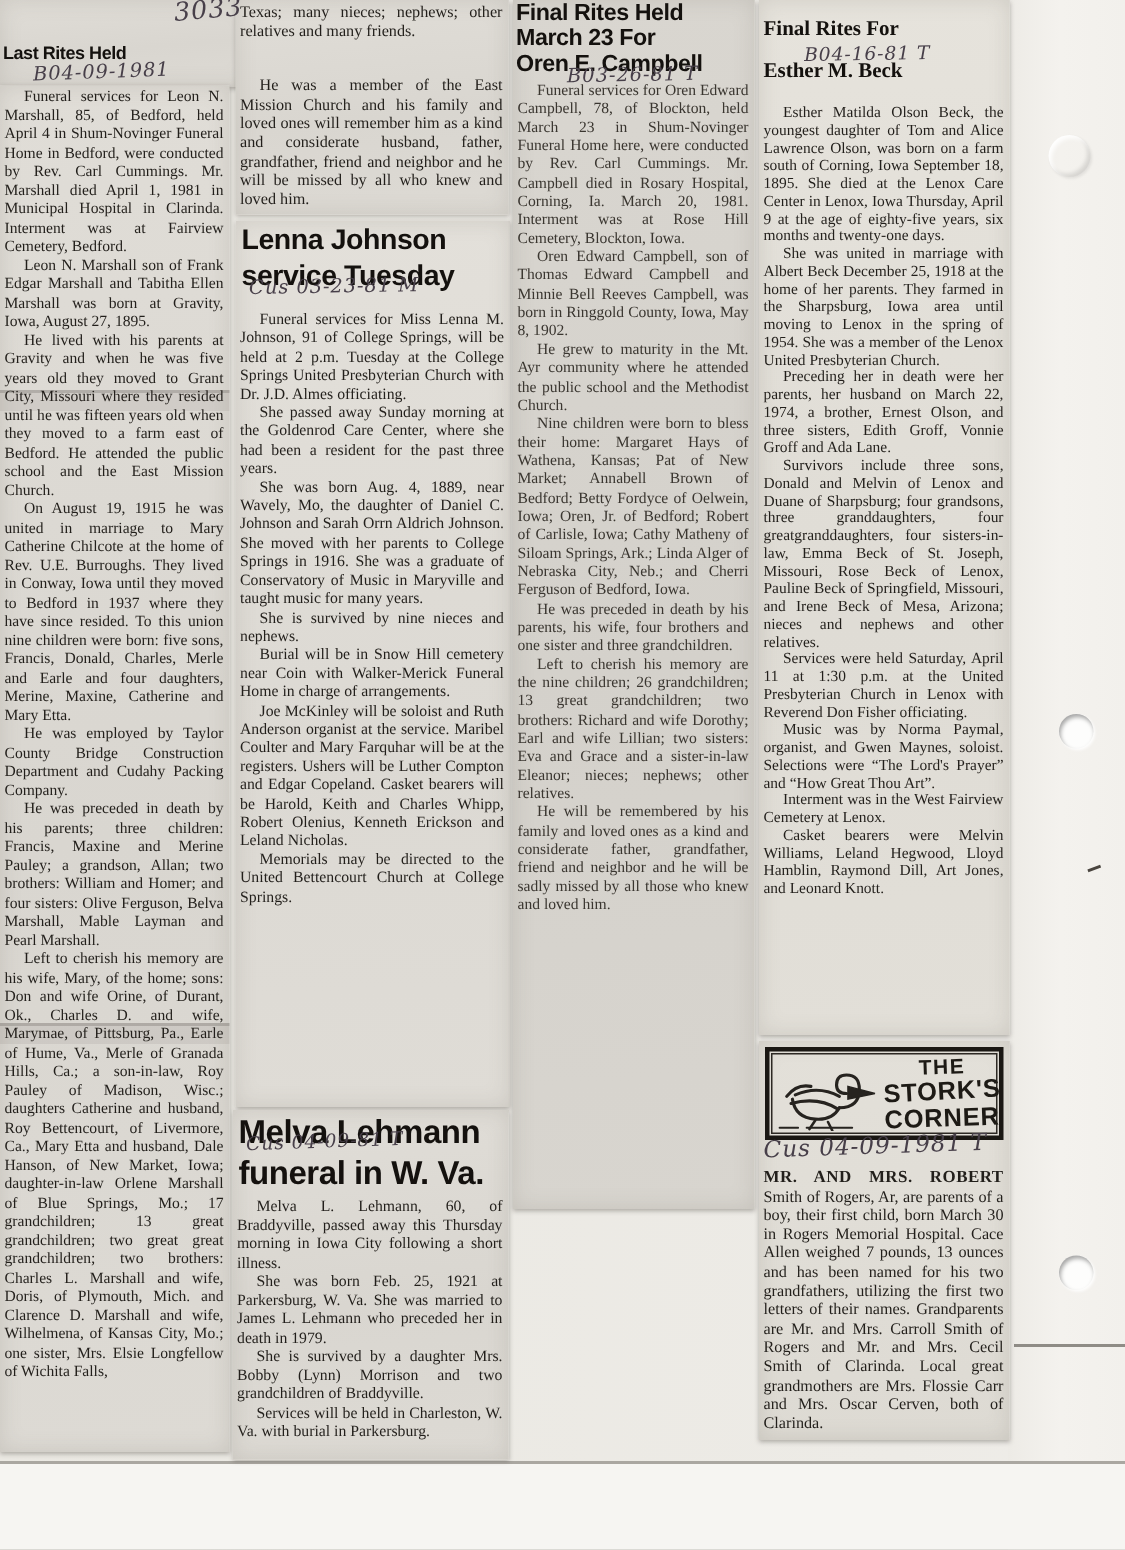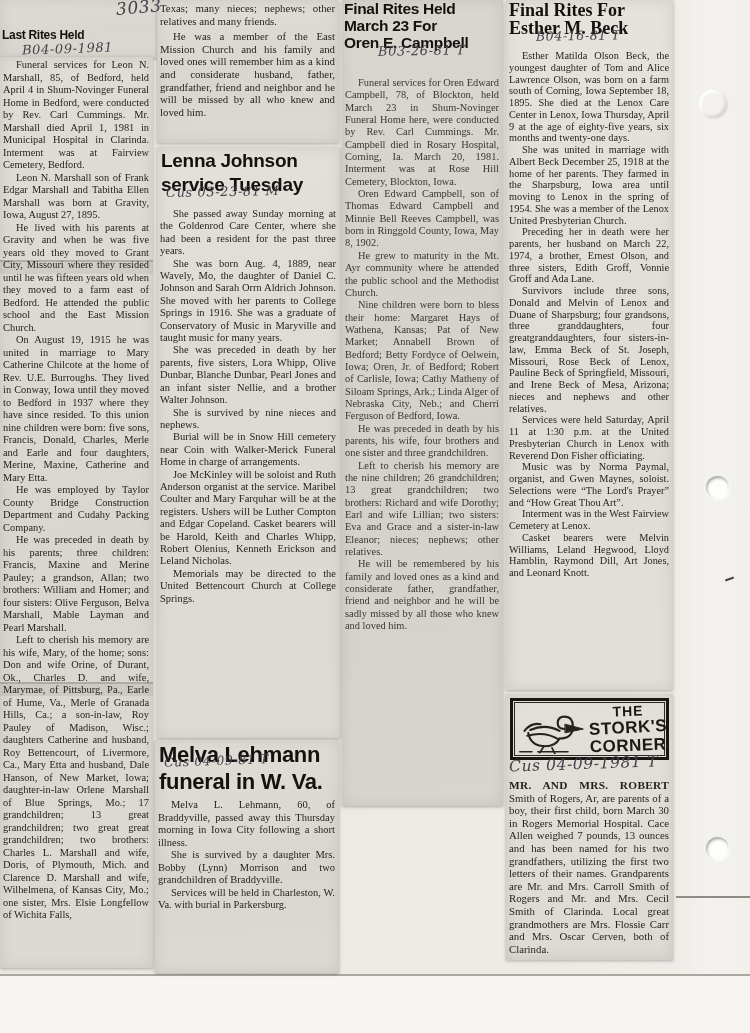--- a/index.html
+++ b/index.html
@@ -35,43 +35,43 @@
   
   .clip-marshall-head { left:0; top:0; width:167px; height:57px; padding-top:1px; }
   .clip-marshall-head .hl-sans { font-size:12px; line-height:16px; padding-left:2px;margin-top:26px; }
   .clip-marshall-body { left:0; top:57px; width:153px; height:911px; }
   .crease { position:absolute; width:153px; height:12px; background:rgba(40,35,28,0.07); border-top:2px solid rgba(40,35,28,0.18); }
   .crease-1 { left:0; top:260px; } .crease-2 { left:0; top:682px; }
 
   
   .clip-cont { left:157px; top:0; width:182px; height:143px; }
   .clip-cont .news { font-size:10.8px; line-height:12.6px; }
-  .clip-cont p + p { margin-top:3px; }
+  .clip-cont p + p { margin-top:24px; }
 
   
   .clip-johnson { left:157px; top:147px; width:183px; height:591px;
     background:linear-gradient(178deg,#e3e0da 0%, #dcd9d3 60%, #dfdcd6 100%); }
   .clip-johnson .hl-sans { font-size:19px; line-height:21px; padding:3px 0 0 4px; }
   .clip-johnson .news { margin-top:11px; font-size:10.5px; line-height:12.4px; }
 
   
   .clip-lehmann { left:155px; top:740px; width:184px; height:233px; }
   .clip-lehmann .hl-sans { font-size:22px; line-height:25px; padding:2px 0 0 4px; }
   .clip-lehmann .news { margin-top:3px; font-size:10.5px; line-height:12.5px; }
 
   
   .clip-campbell { left:342px; top:0; width:161px; height:806px;
     background:linear-gradient(175deg,#d9d6d0 0%, #d4d1cb 55%, #d8d5cf 100%); color:#3a3630; }
   .clip-campbell .hl-sans { font-size:15.5px; line-height:16px; padding:1px 0 0 2px; }
-  .clip-campbell .news { margin-top:24px; font-size:10.4px; line-height:12.35px; }
+  .clip-campbell .news { margin-top:2px; font-size:10.4px; line-height:12.35px; }
 
   
   .clip-beck { left:506px; top:0; width:167px; height:690px;
     background:linear-gradient(178deg,#e6e3dc 0%, #dfdcd5 60%, #e2dfd8 100%); }
-  .clip-beck .hl-serif { font-size:18px; line-height:16px; padding:2px 0 0 3px; }
+  .clip-beck .hl-serif { font-size:14px; line-height:16px; padding:12px 0 0 3px; }
   .clip-beck .news { margin-top:12px; font-size:10.3px; line-height:11.75px; }
 
   
   .clip-stork { left:506px; top:694px; width:167px; height:266px;
     background:linear-gradient(178deg,#e3e0d9 0%, #dddad3 100%); }
   .stork-box { margin:4px 4px 0 4px; border:3px solid #1a1713; }
   .stork-box-inner { margin:1px; border:1px solid #2c2823; height:52px; display:flex; align-items:center; }
   .stork-art { width:74px; height:50px; flex:0 0 auto; }
   .stork-title { flex:1; text-align:center; font-family:"Liberation Sans",sans-serif; font-weight:bold; color:#1d1a15; }
   .stork-title .t1 { font-size:14px; line-height:15px; transform:rotate(-2deg); letter-spacing:1px; }
@@ -127,35 +127,36 @@
     <div class="news">
       <p class="noindent">Texas; many nieces; nephews; other relatives and many friends.</p>
       <p>He was a member of the East Mission Church and his family and loved ones will remember him as a kind and considerate husband, father, grandfather, friend and neighbor and he will be missed by all who knew and loved him.</p>
     </div>
   </div>
 
   <div class="clip clip-johnson">
     <div class="hl-sans">Lenna Johnson</div>
     <div class="hl-sans">service Tuesday</div>
     <div class="news">
+      <p>Funeral services for Miss Lenna M. Johnson, 91 of College Springs, will be held at 2 p.m. Tuesday at the College Springs United Presbyterian Church with Dr. J.D. Almes officiating.</p>
       <p>She passed away Sunday morning at the Goldenrod Care Center, where she had been a resident for the past three years.</p>
       <p>She was born Aug. 4, 1889, near Wavely, Mo, the daughter of Daniel C. Johnson and Sarah Orrn Aldrich Johnson. She moved with her parents to College Springs in 1916. She was a graduate of Conservatory of Music in Maryville and taught music for many years.</p>
-      <p>She was preceded in death by her parents, five sisters, Lora Whipp, Olive Dunbar, Blanche Dunbar, Pearl Jones and an infant sister Nellie, and a brother Walter Johnson.</p>
       <p>She is survived by nine nieces and nephews.</p>
       <p>Burial will be in Snow Hill cemetery near Coin with Walker-Merick Funeral Home in charge of arrangements.</p>
       <p>Joe McKinley will be soloist and Ruth Anderson organist at the service. Maribel Coulter and Mary Farquhar will be at the registers. Ushers will be Luther Compton and Edgar Copeland. Casket bearers will be Harold, Keith and Charles Whipp, Robert Olenius, Kenneth Erickson and Leland Nicholas.</p>
       <p>Memorials may be directed to the United Bettencourt Church at College Springs.</p>
     </div>
   </div>
 
   <div class="clip clip-lehmann">
     <div class="hl-sans">Melva Lehmann</div>
     <div class="hl-sans">funeral in W. Va.</div>
     <div class="news">
       <p>Melva L. Lehmann, 60, of Braddyville, passed away this Thursday morning in Iowa City following a short illness.</p>
+      <p>She was born Feb. 25, 1921 at Parkersburg, W. Va. She was married to James L. Lehmann who preceded her in death in 1979.</p>
       <p>She is survived by a daughter Mrs. Bobby (Lynn) Morrison and two grandchildren of Braddyville.</p>
       <p>Services will be held in Charleston, W. Va. with burial in Parkersburg.</p>
     </div>
   </div>
 
   <div class="clip clip-campbell">
     <div class="hl-sans">Final Rites Held</div>
     <div class="hl-sans">March 23 For</div>
     <div class="hl-sans">Oren E. Campbell</div>
     <div class="news">

